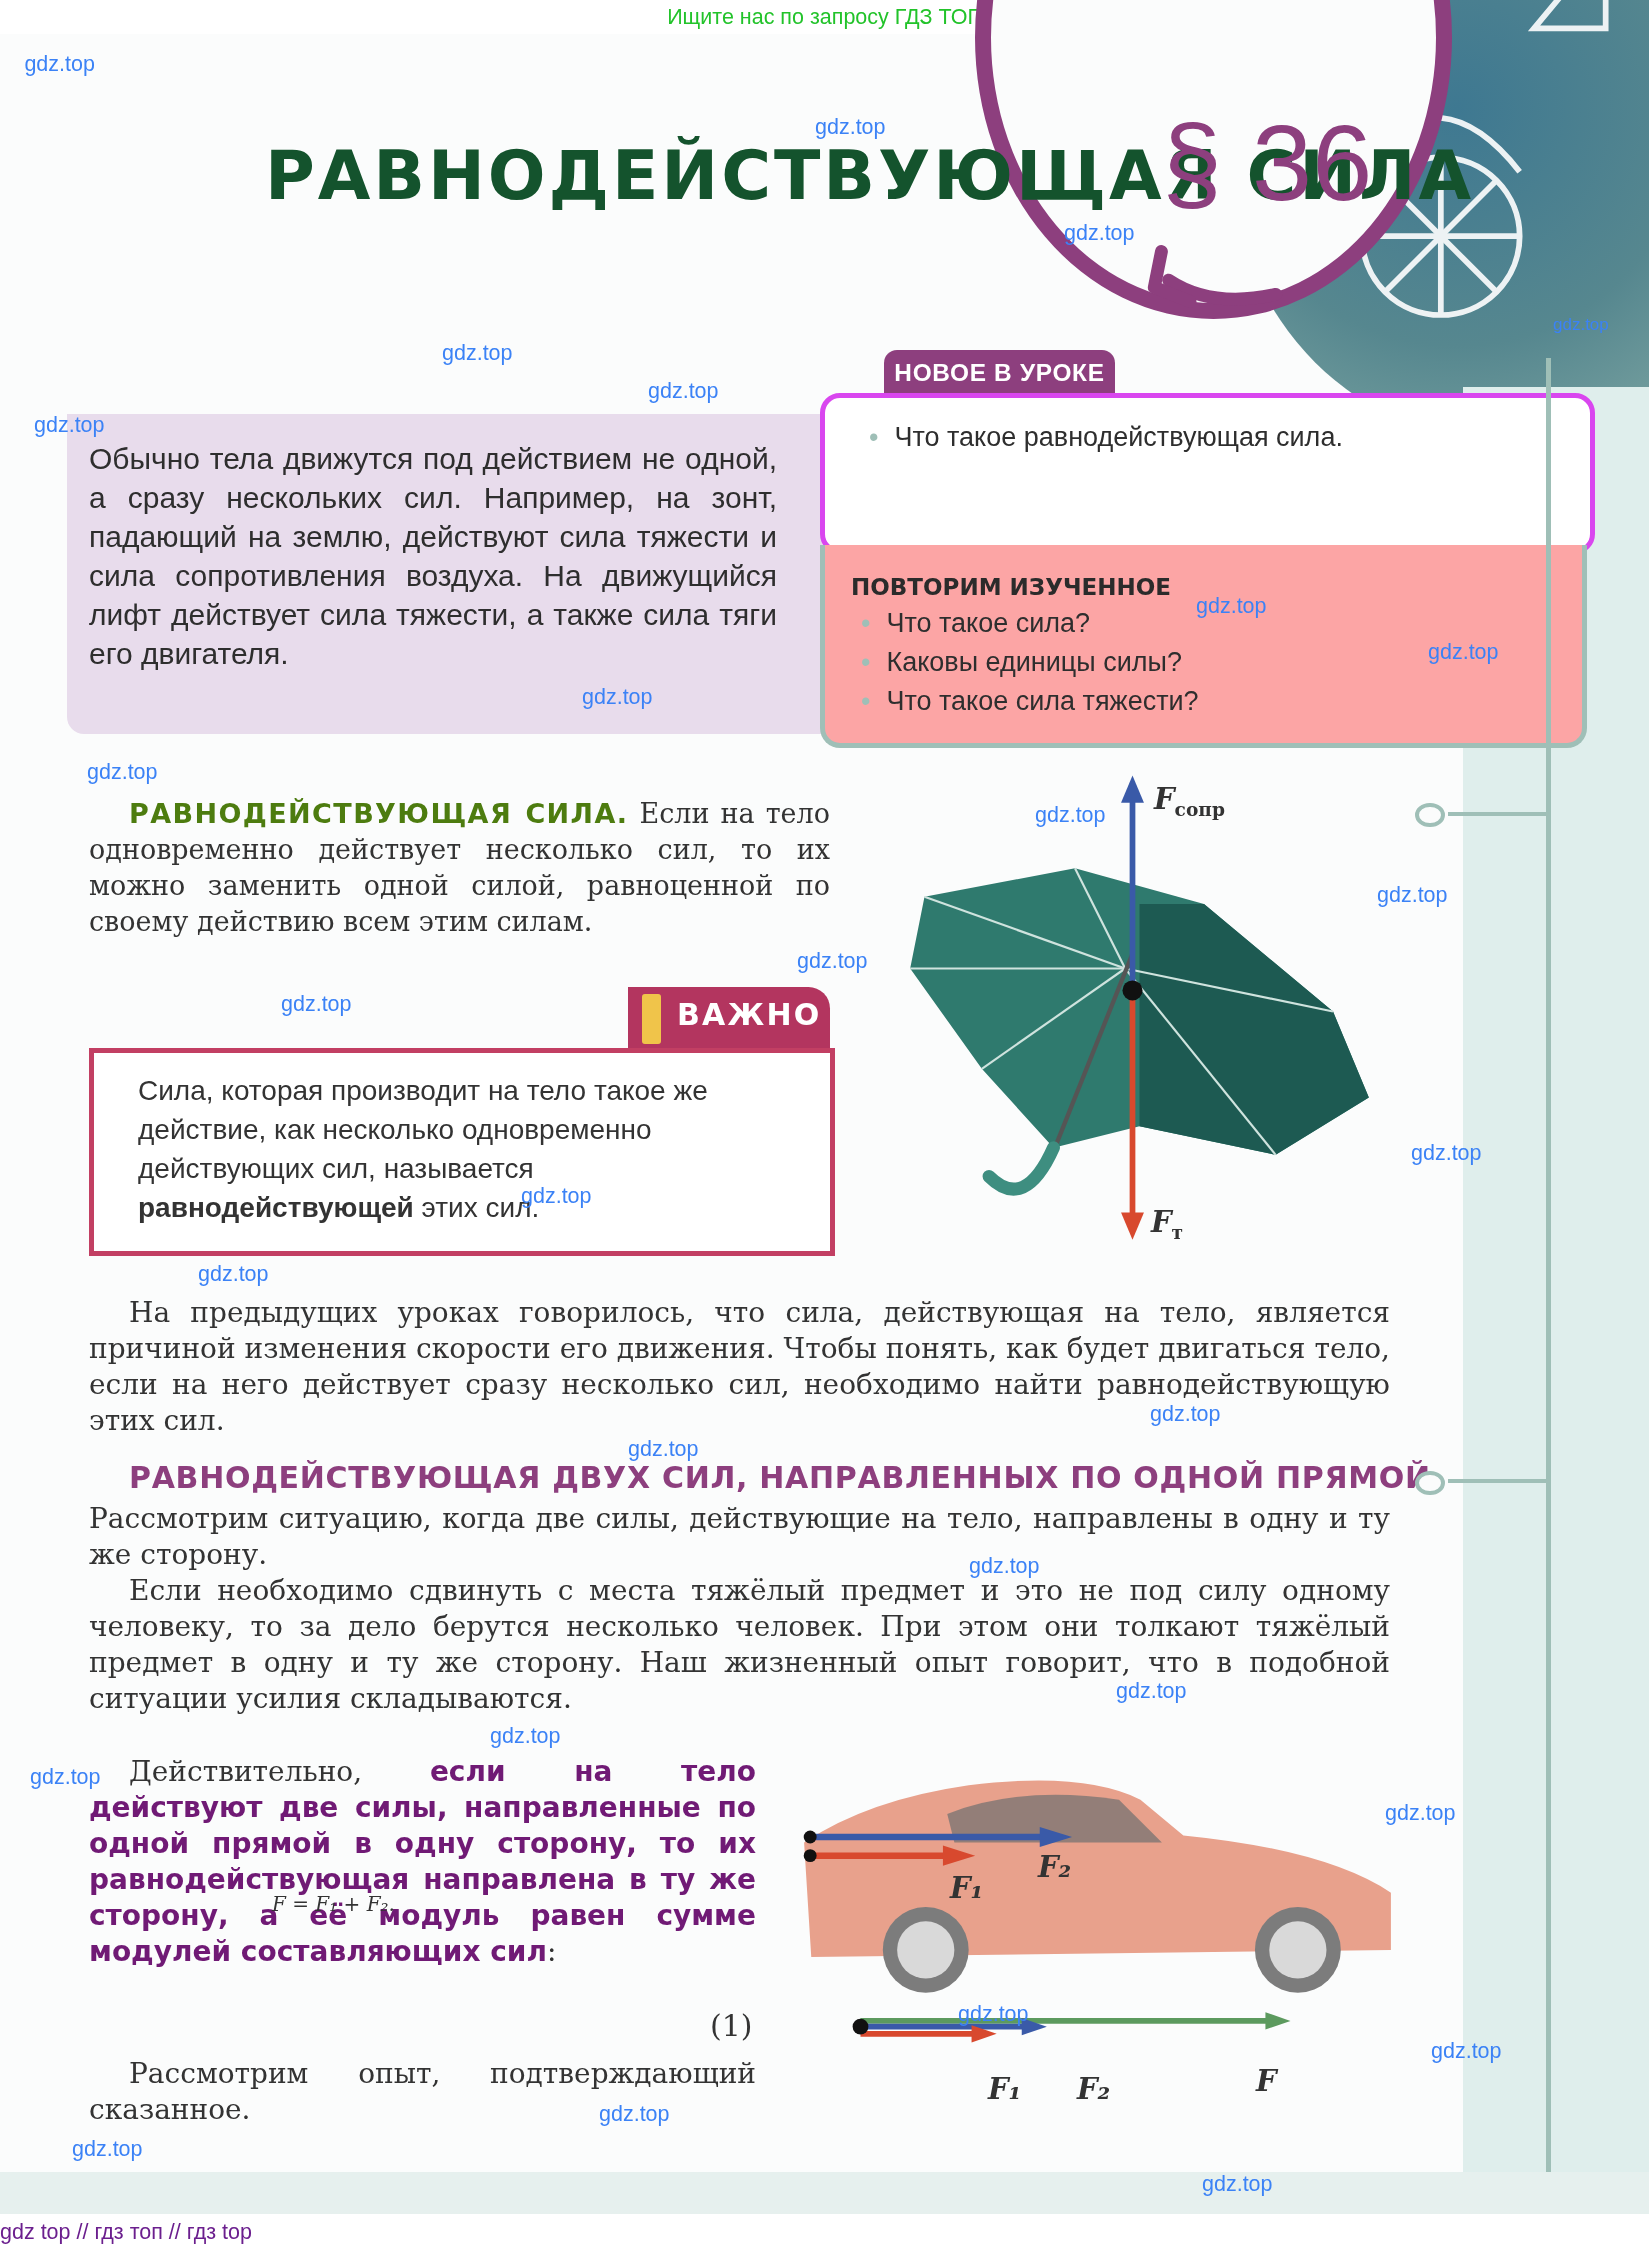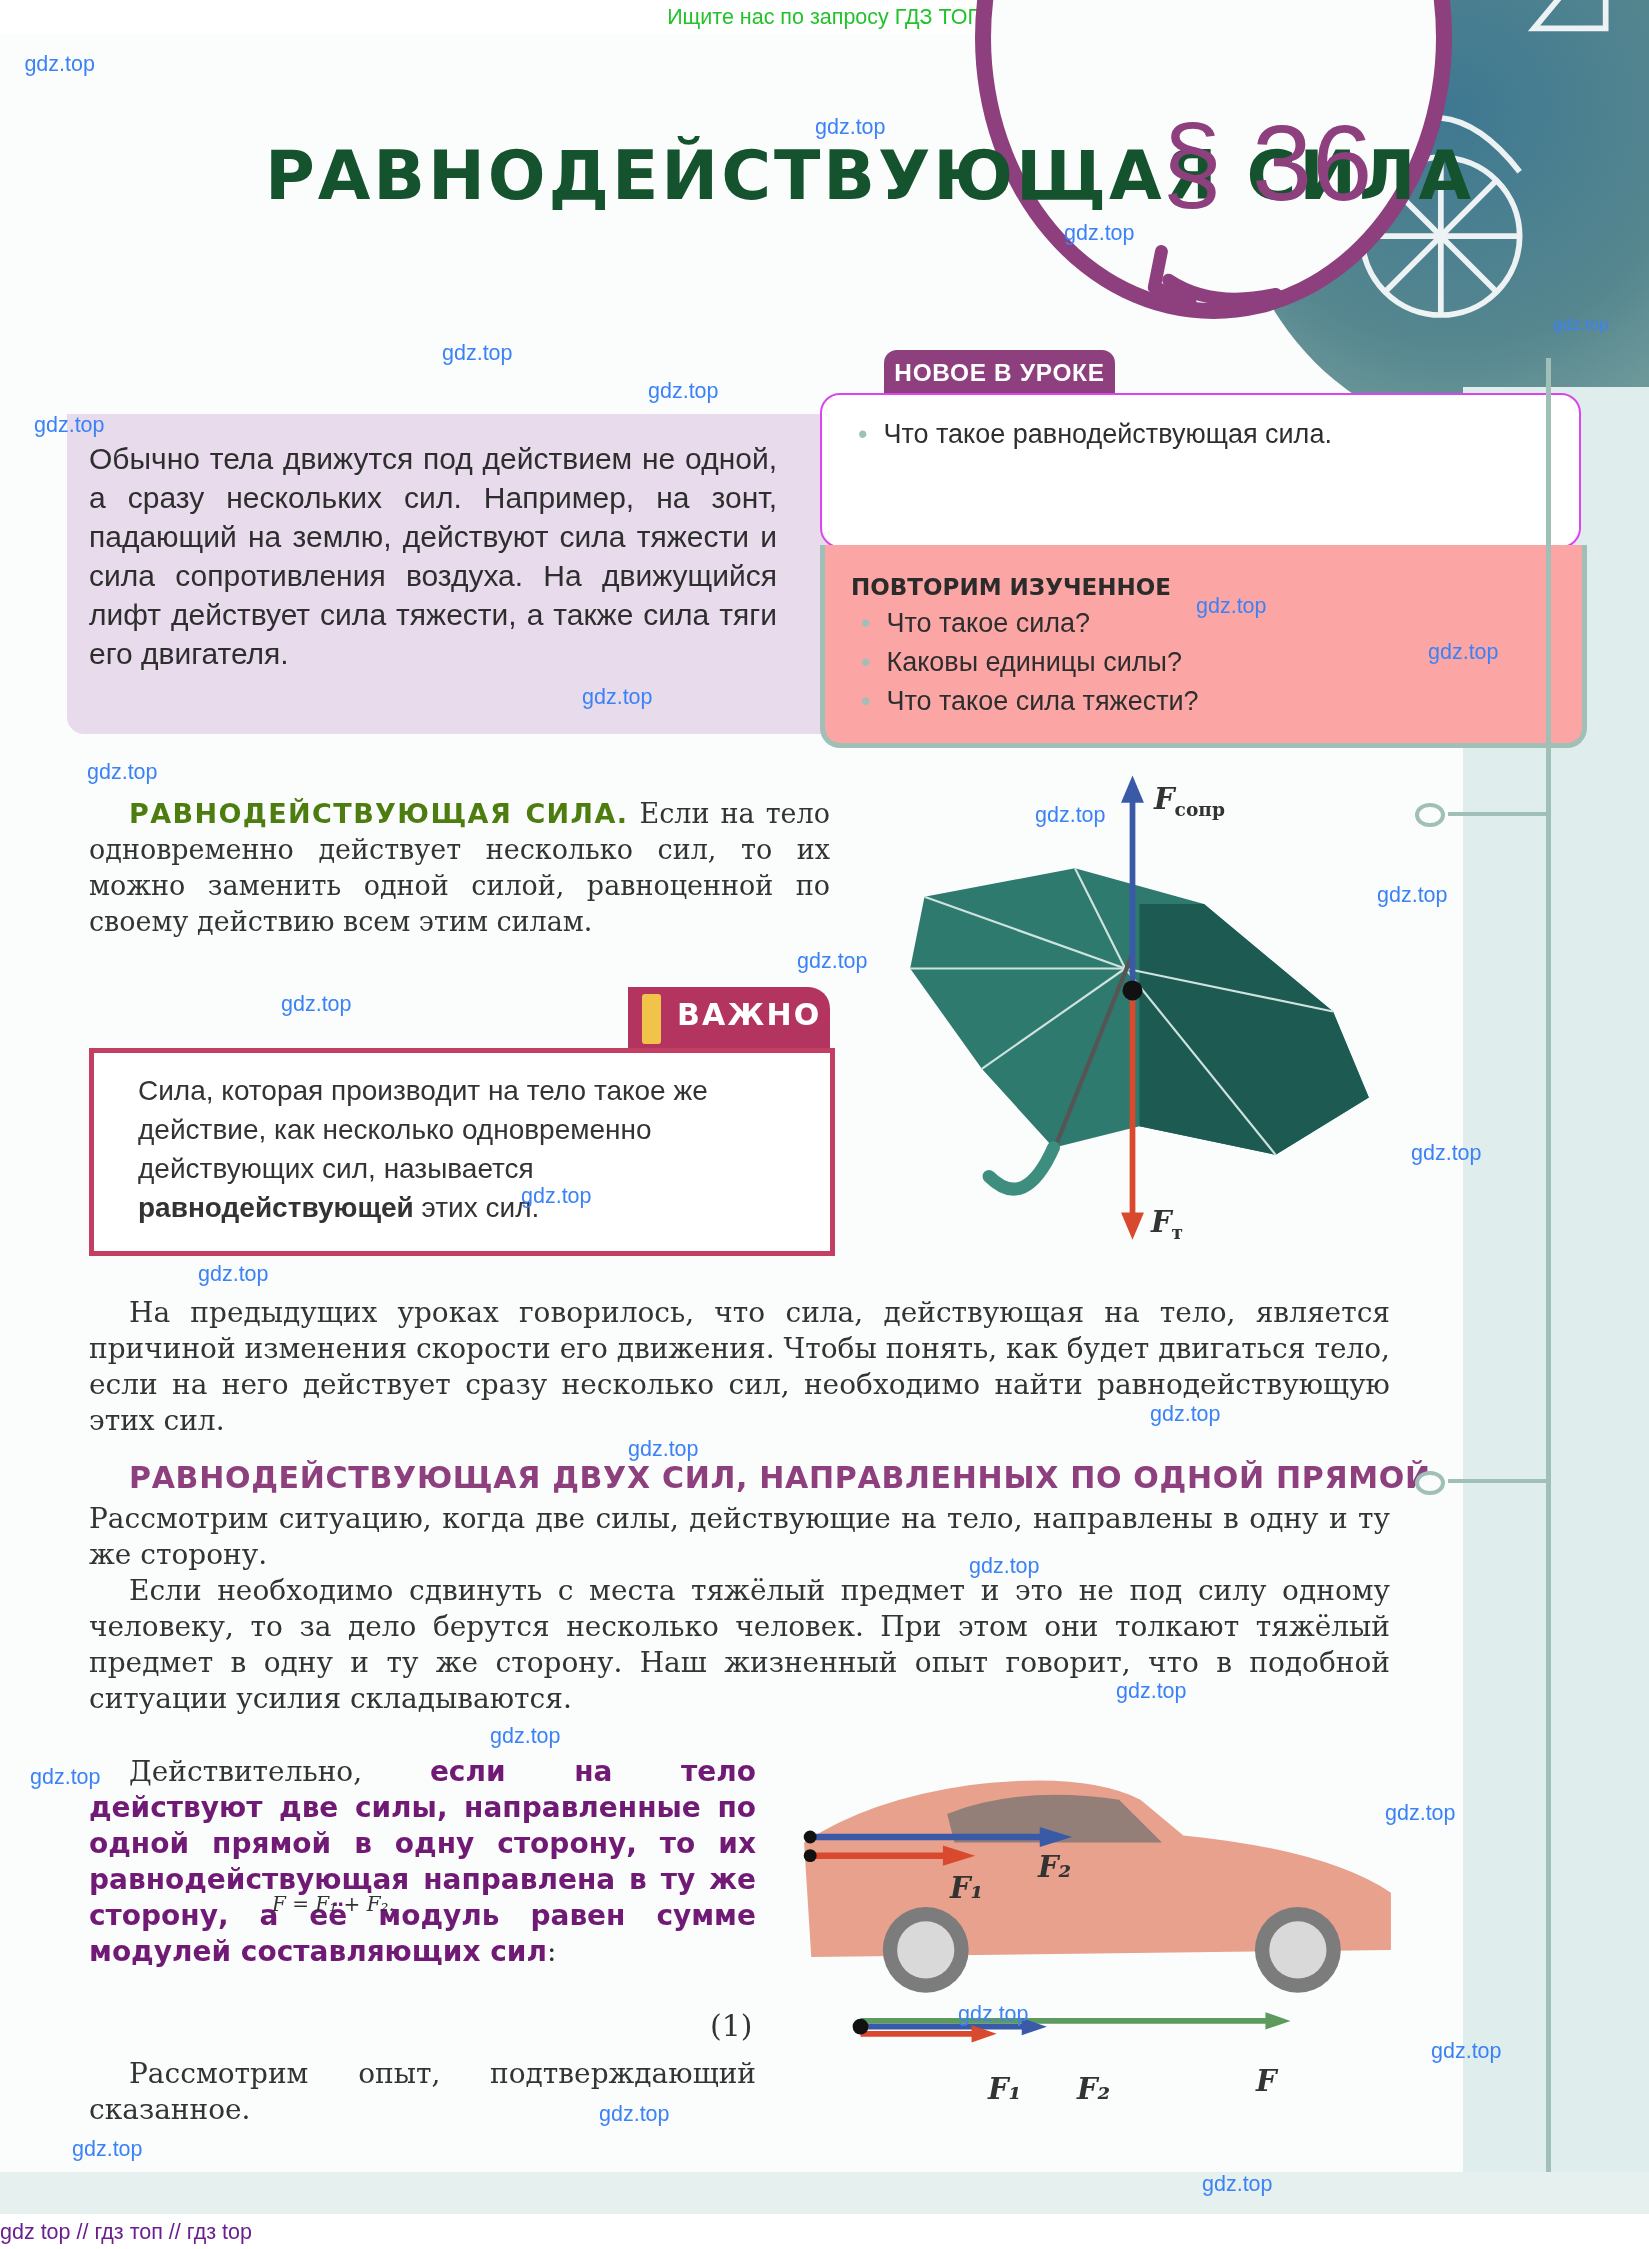--- a/index.html
+++ b/index.html
@@ -56,21 +56,21 @@
   }
 
   
   .new-tab {
     left: 876px; top: 350px; width: 231px; height: 46px; background: #8d3f7e;
     border-radius: 13px 13px 0 0; color: #fff; font-weight: bold; font-size: 24.4px;
     line-height: 46px; text-align: center; letter-spacing: 0.7px; margin-left: 8px;
   }
   .new-box {
     left: 820px; top: 393px; width: 757px; height: 151px; background: #ffffff;
-    border: 2px solid #d946ef; border-radius: 20px;
+    border: 5px solid #d946ef; border-radius: 20px; padding-left: 8px;
   }
   .repeat-box {
     left: 820px; top: 545px; width: 757px; height: 198px; background: #fca5a5;
     border: 5px solid #9fbfb7; border-top: none; border-radius: 0 0 20px 20px;
   }
   .bul { font-size: 27px; line-height: 39px; color: #2e2e2e; }
   .bul::before { content: "•"; color: #9fbfb7; margin-right: 16px; }
   .repeat-title { font-size: 23px; font-weight: bold; color: #2b2b2b; font-family: "DejaVu Sans", sans-serif; }
 
   

